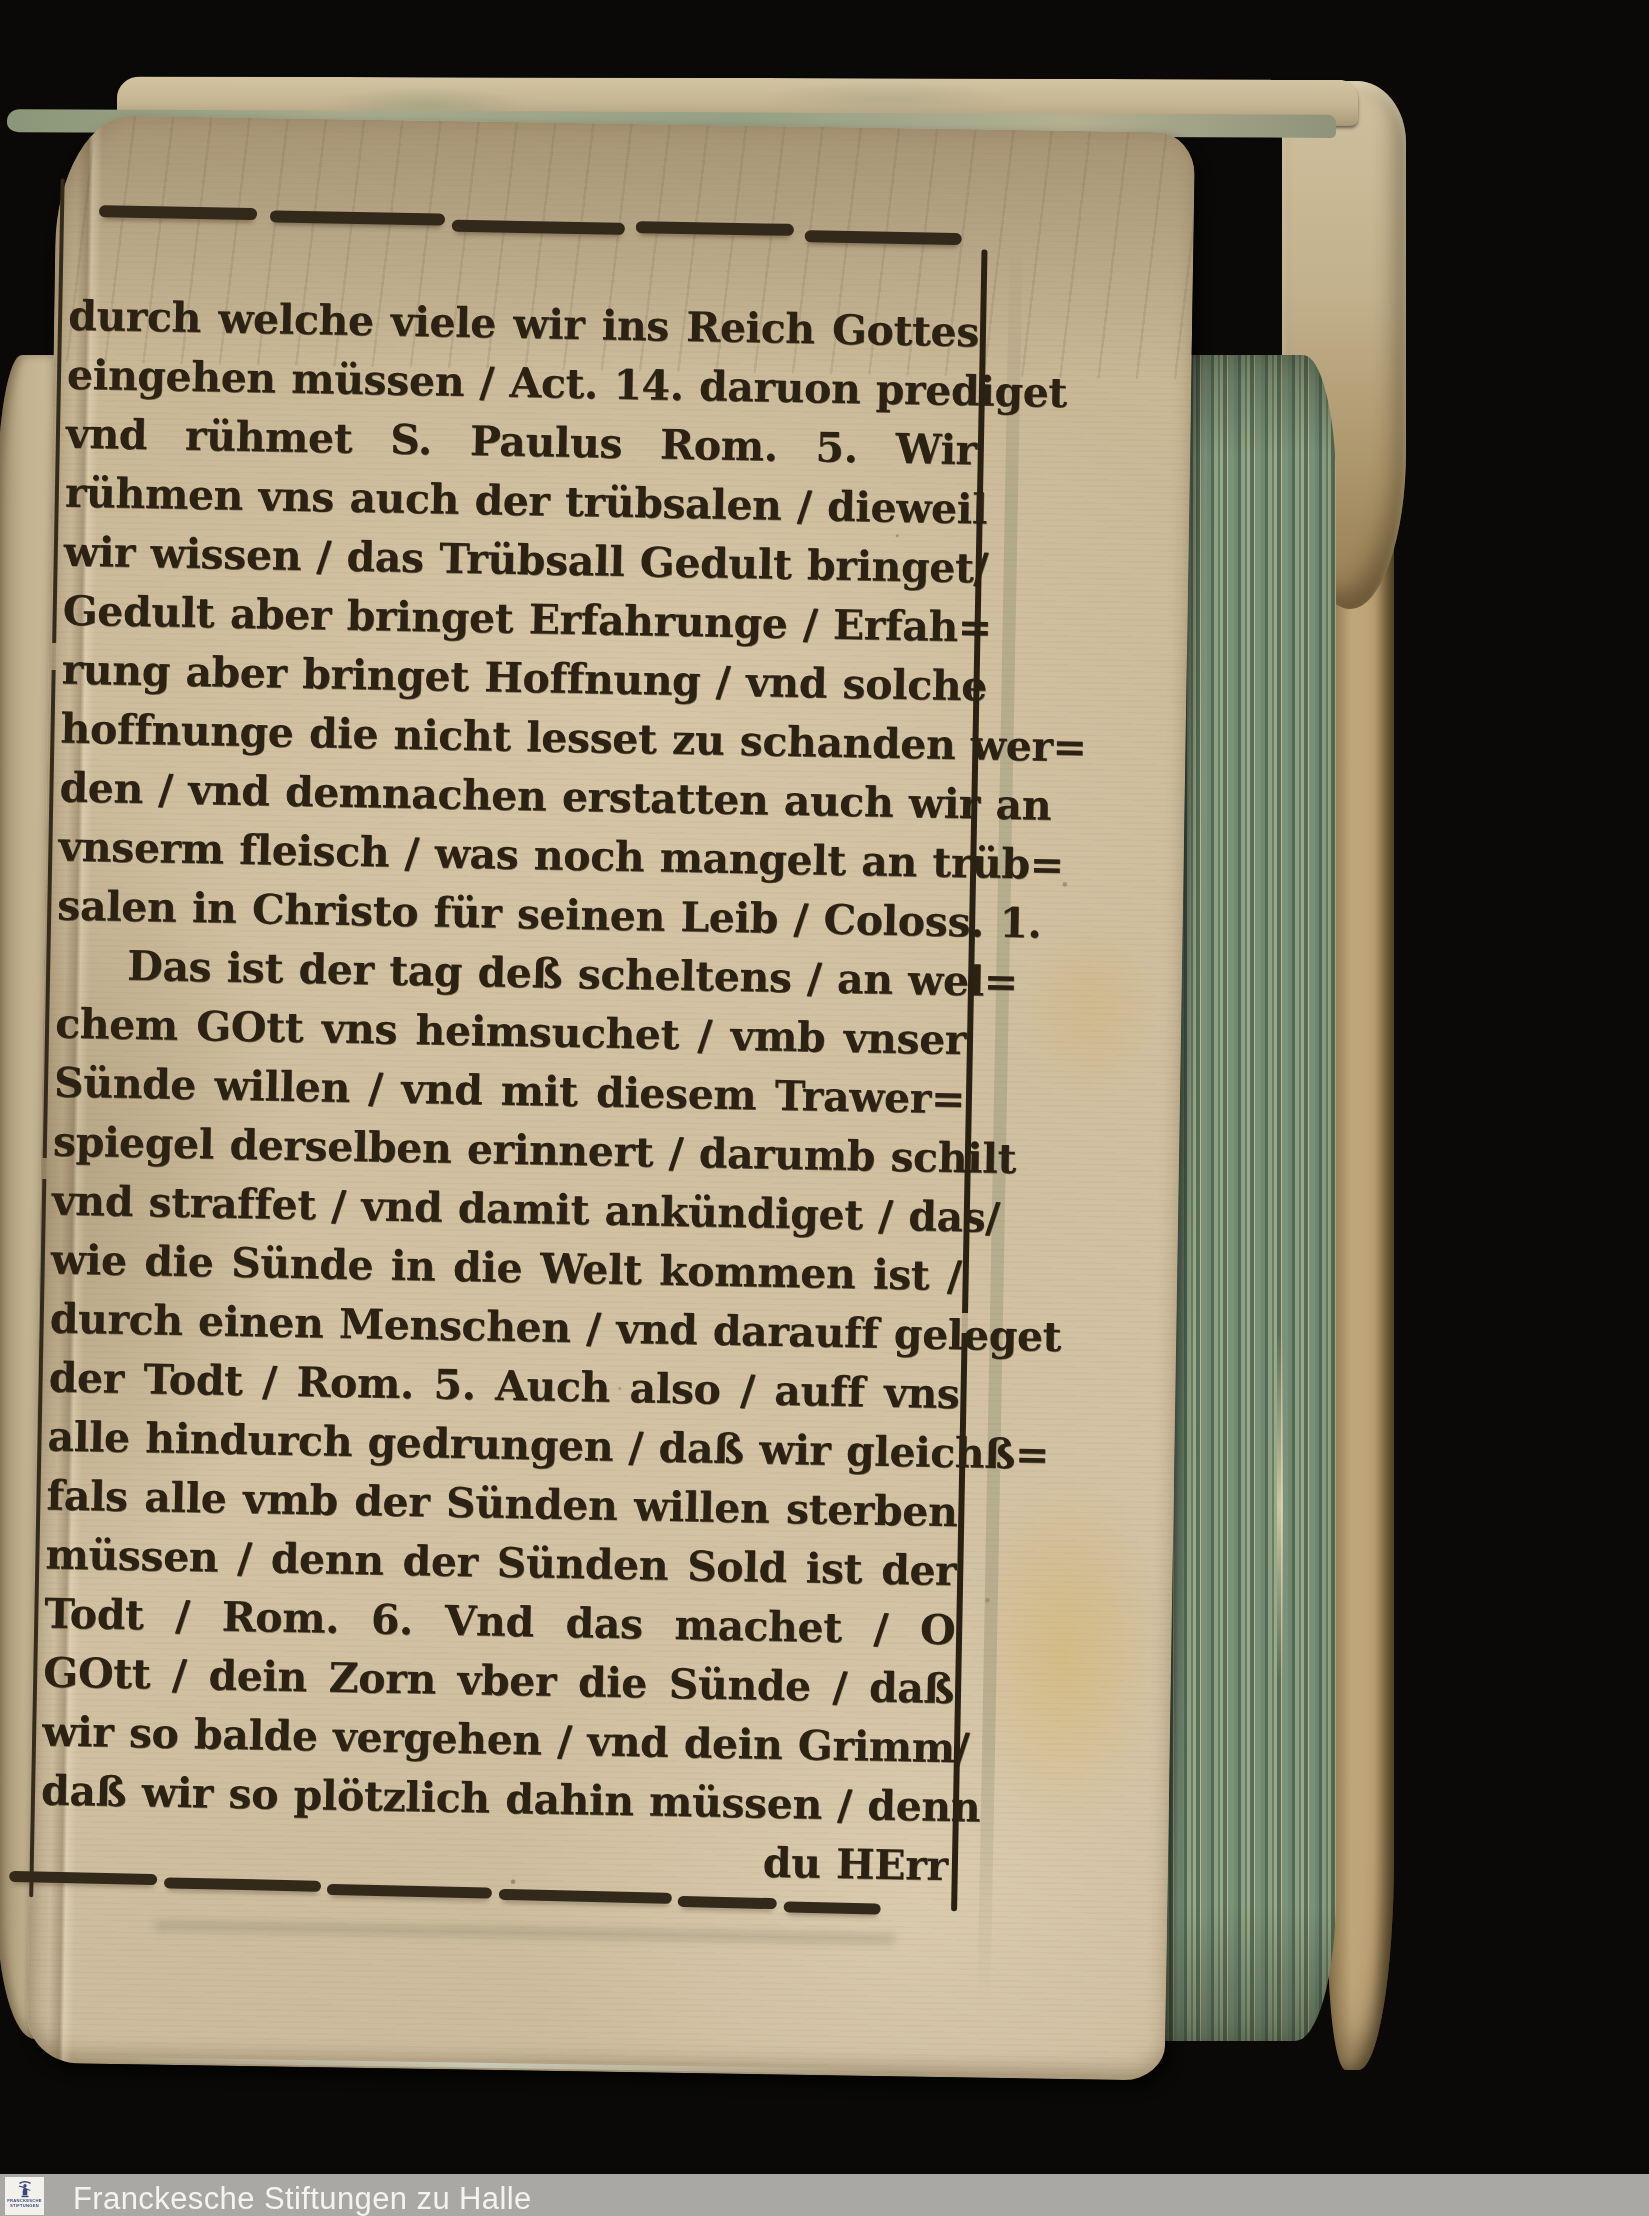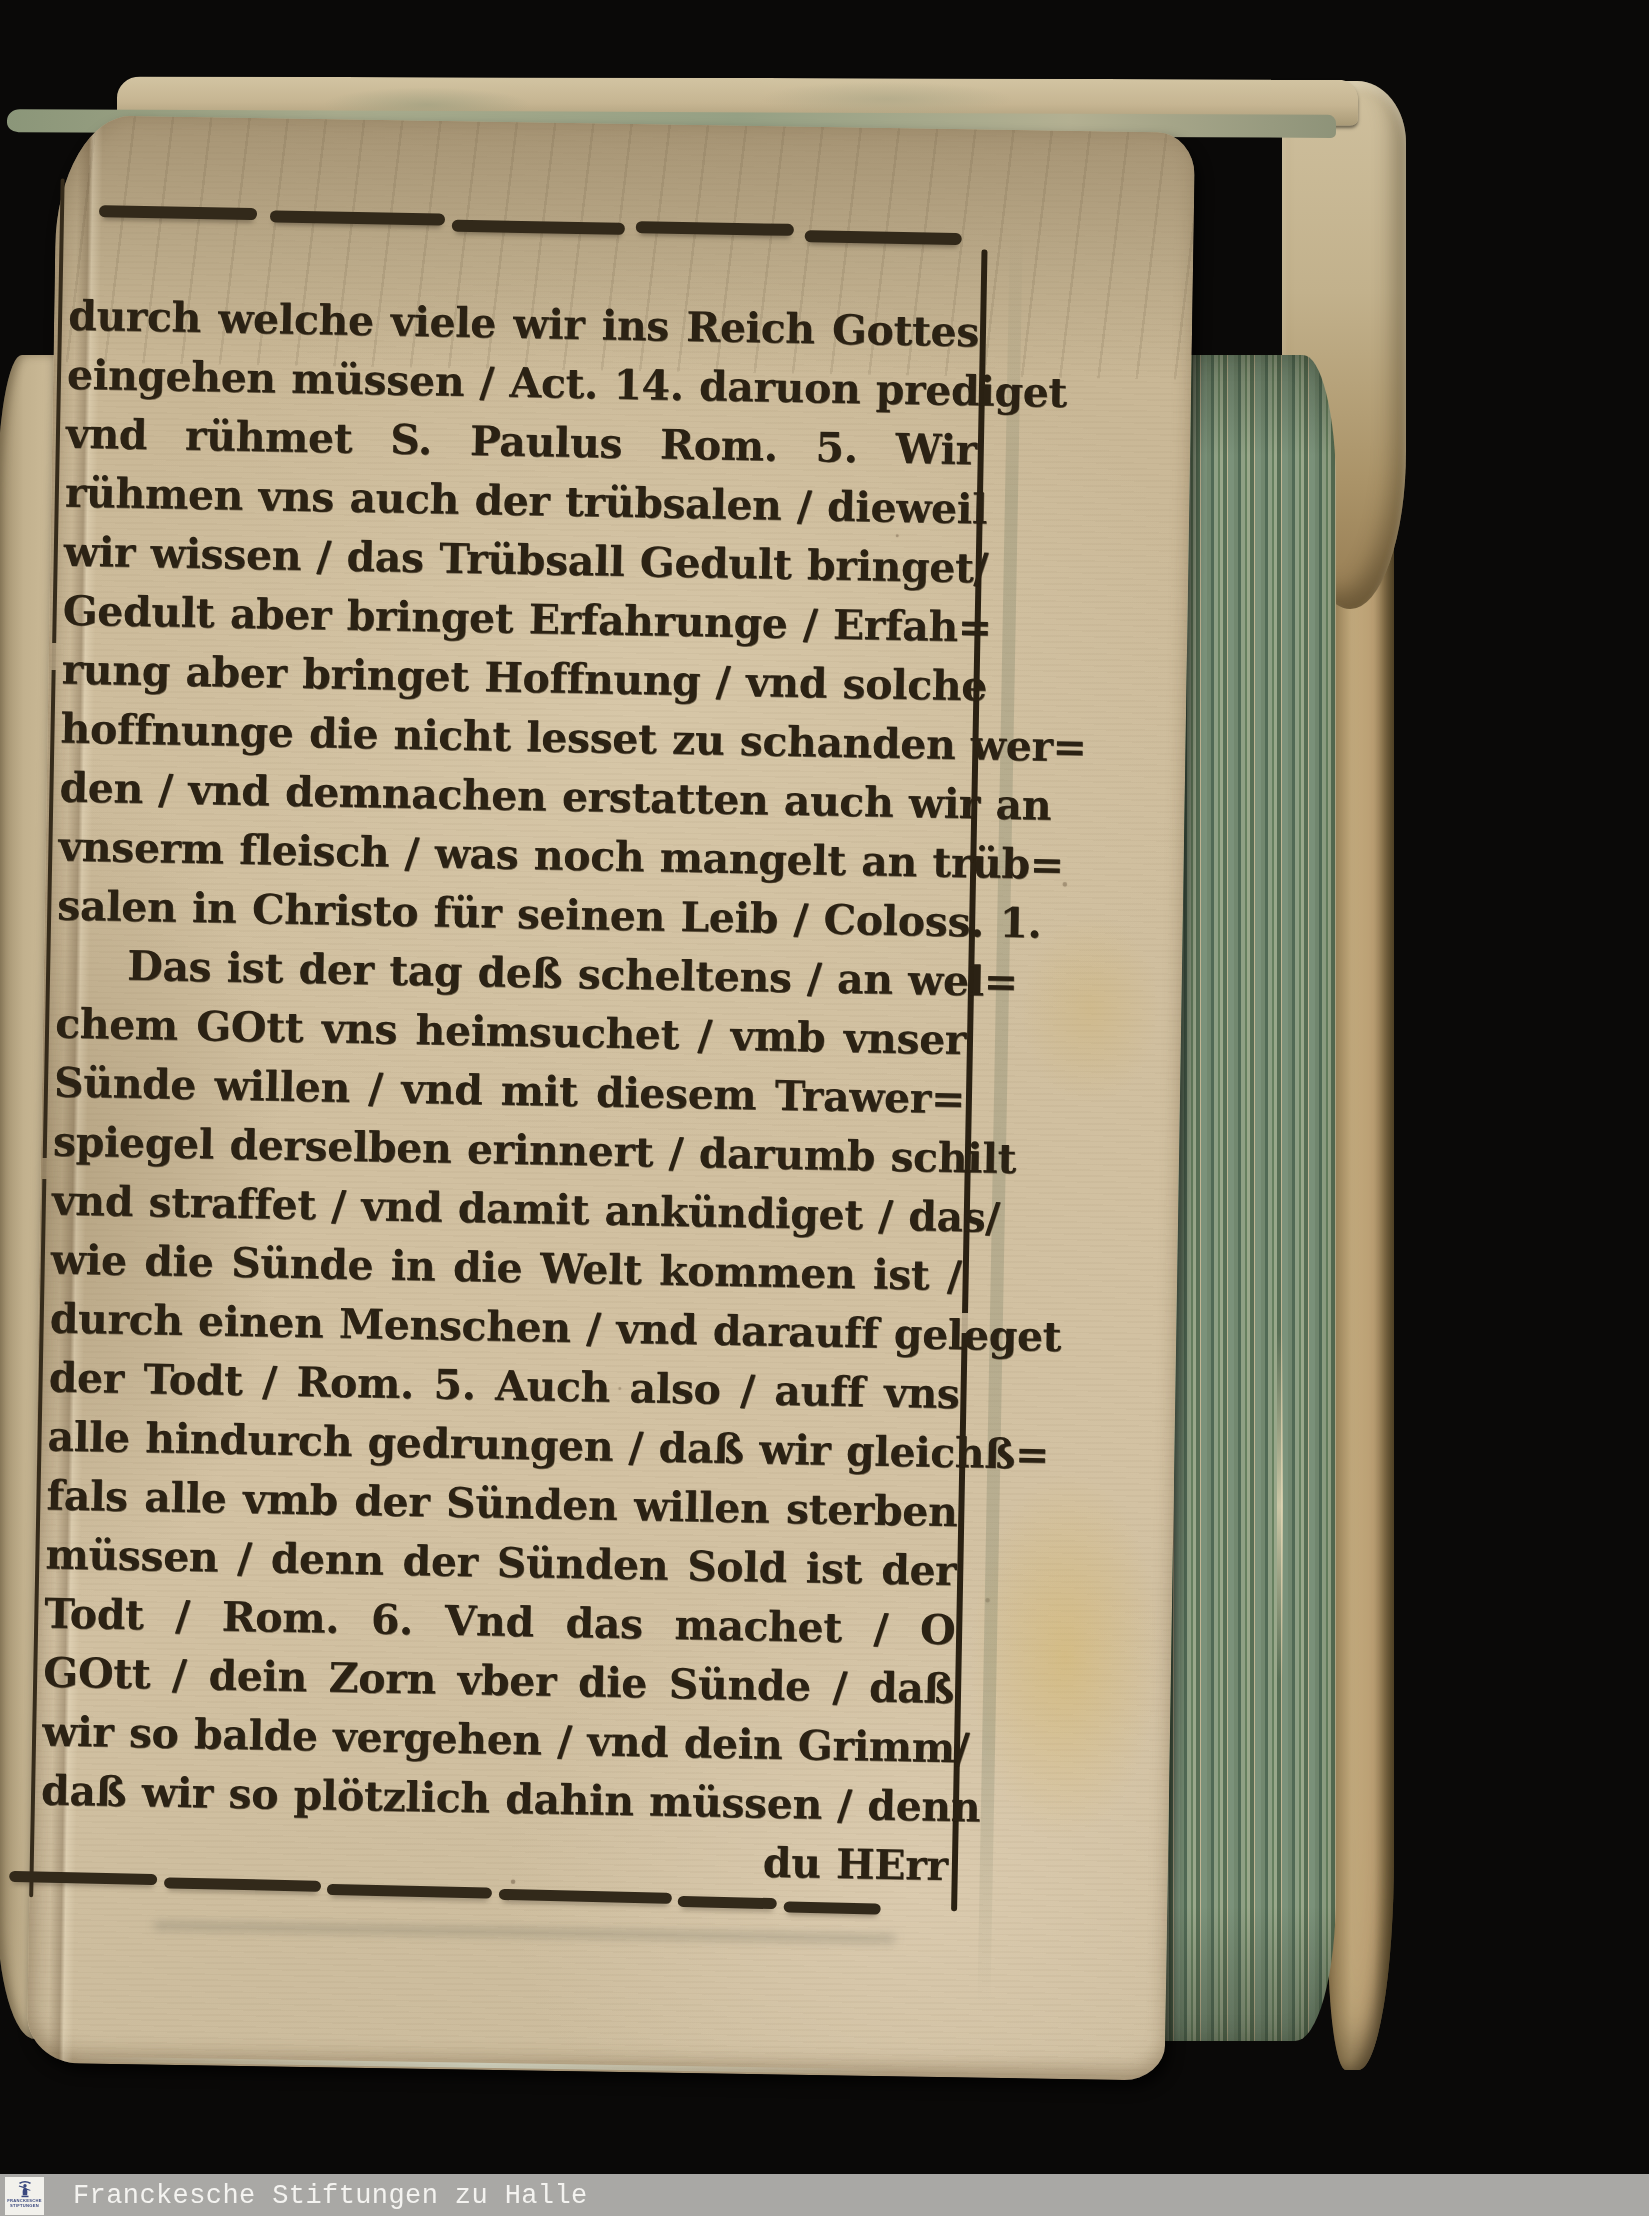--- a/index.html
+++ b/index.html
@@ -95,22 +95,22 @@
   .lines{position:absolute;left:0;top:97px;width:100%;}
   .text-line{height:59px;line-height:59px;font-size:41px;font-weight:700;
     letter-spacing:-0.4px;word-spacing:1.6px;white-space:nowrap;
     text-align:justify;text-align-last:justify;
     text-shadow:0.5px 0.7px 0.6px rgba(40,30,15,.55);}
   .text-line.indent{padding-left:71px;}
   .text-line.align-right{text-align:right;text-align-last:right;padding-right:3.3px;}
 
   
   .footer-bar{left:0;top:2174px;width:1649px;height:42px;background:#a9a8a5;}
-  .footer-title{position:absolute;left:73px;top:6.6px;color:#f4f3f0;font-size:27px;
-    font-family:Liberation Mono, monospace;letter-spacing:0.4px;}
+  .footer-title{position:absolute;left:73px;top:6.6px;color:#f4f3f0;font-size:31px;
+    font-family:Liberation Sans, sans-serif;letter-spacing:0.4px;}
   .logo-box{position:absolute;left:5px;top:2.5px;width:39px;height:38px;background:#f2f1ec;
     display:flex;flex-direction:column;align-items:center;justify-content:flex-start;}
   .logo-box svg{width:20px;height:21.4px;margin-top:1.6px;}
   .logo-caps{font-family:"Liberation Sans",sans-serif;font-size:4.1px;line-height:4.5px;
     color:#39477e;letter-spacing:0.3px;text-align:center;font-weight:700;}
 </style>
 </head>
 <body>
 
 <div class="canvas">

